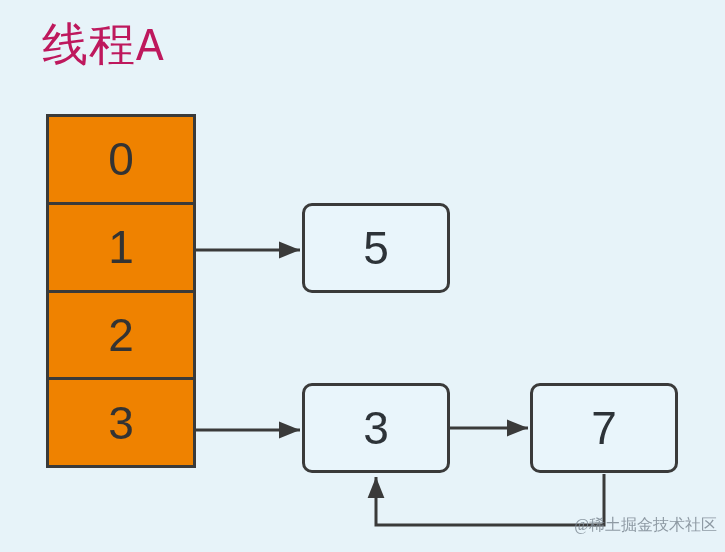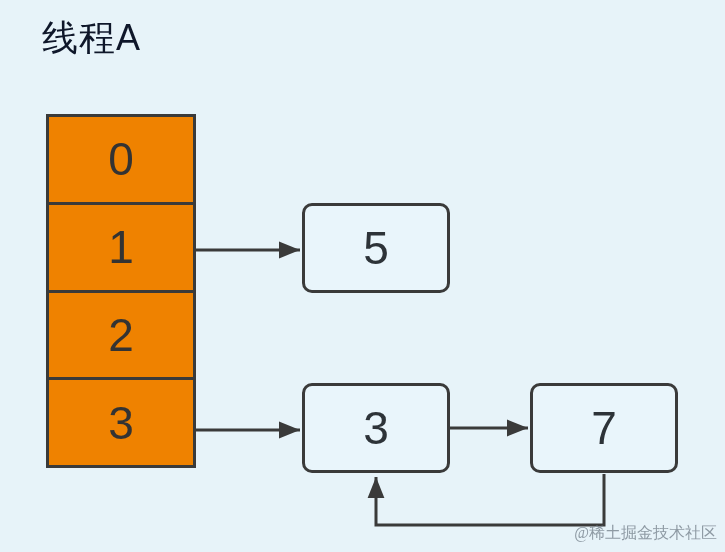--- a/index.html
+++ b/index.html
@@ -8,24 +8,25 @@
     width: 725px;
     height: 552px;
     background: #e7f3f9;
     overflow: hidden;
     font-family: "Liberation Sans", "DejaVu Sans", sans-serif;
   }
   .title {
     position: absolute;
     left: 42px;
     top: 14px;
-    font-size: 36px;
+    font-size: 46px;
     font-weight: 500;
-    color: #0f172a;
+    color: #be185d;
     letter-spacing: 1px;
+    font-family: Liberation Mono, monospace;
   }
   .bucket-array {
     position: absolute;
     left: 46px;
     top: 114px;
     width: 150px;
     height: 354px;
     box-sizing: border-box;
     border: 3px solid #3a3a3a;
     background: #ef8200;
@@ -67,21 +68,21 @@
     pointer-events: none;
   }
   .edge {
     stroke: #3a3a3a;
     stroke-width: 3;
     fill: none;
   }
   .watermark {
     position: absolute;
     right: 8px;
-    bottom: 8px;
+    bottom: 16px;
     font-family: "Liberation Serif", "DejaVu Serif", serif;
     font-size: 16px;
     color: rgba(126, 137, 148, 0.85);
   }
 </style>
 </head>
 <body>
 
 <div class="canvas">
 

